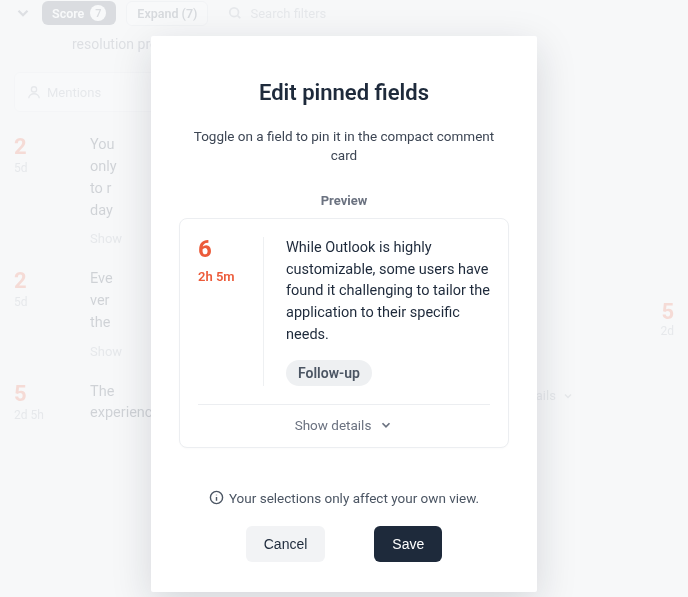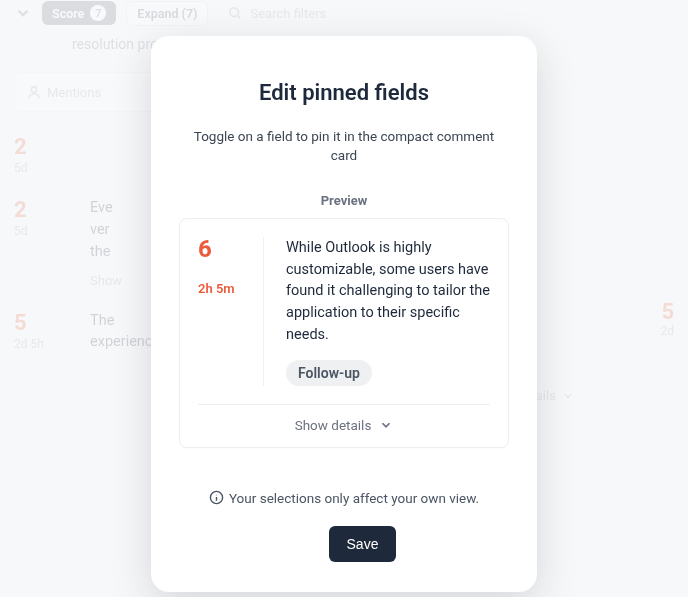--- a/index.html
+++ b/index.html
@@ -25,29 +25,29 @@
   .score .age { color:#9aa1ab; font-size:12px; margin-top:2px;}
   .row .txt { color:#1e2a3b; font-size:14.5px; line-height:1.5; }
   .show-d { color:#9aa1ab; font-size:13px; margin-top:10px; display:flex; align-items:center; gap:6px;}
   .right-col .snippet2 { color:#6b7280; font-size:14px; line-height:1.5; margin-top:44px;}
   .right-col .row2 { margin-top:74px; }
   .right-col .score2 { text-align:right; }
   .right-col .score2 .num { color:#ec5b3a; font-size:22px; font-weight:700;}
   .right-col .score2 .age { color:#9aa1ab; font-size:12px;}
   
   .scrim { position:absolute; inset:0; background:rgba(247,248,249,0.82); }
-  .modal { position:absolute; top:36px; left:50%; transform:translateX(-50%); width:386px; background:#fff; border-radius:18px; box-shadow: 0 12px 40px rgba(20,30,50,0.15); padding: 44px 28px 30px; }
+  .modal { position:absolute; top:36px; left:50%; transform:translateX(-50%); width:386px; background:#fff; border-radius:2px; box-shadow: 0 12px 40px rgba(20,30,50,0.15); padding: 44px 28px 30px; }
   .modal h1 { font-size:22px; font-weight:600; text-align:center; color:#1e2a3b; }
   .modal .sub { font-size:13.5px; color:#3d4654; text-align:center; margin-top:22px; line-height:1.4;}
   .preview-label { text-align:center; font-size:13px; color:#6b7280; margin-top:28px;font-weight:bold; }
   .preview-card { margin-top:10px; border:1px solid #eceef1; border-radius:8px; background:#fff; padding:18px 18px 14px; box-shadow: 0 1px 2px rgba(0,0,0,0.02);}
   .preview-top { display:flex; gap:22px; }
   .pv-left { width:66px; border-right:1px solid #eef0f2; padding-right:8px;}
   .pv-left .num { color:#ec5b3a; font-size:24px; font-weight:700; line-height:1;}
-  .pv-left .age { color:#ec5b3a; font-size:13px; font-weight:600; margin-top:20px;}
+  .pv-left .age { color:#ec5b3a; font-size:13px; font-weight:600; margin-top:8px;}
   .pv-right { flex:1; }
   .pv-right .body { color:#1e2a3b; font-size:14.5px; line-height:1.5; }
   .tag { display:inline-block; background:#eef0f2; color:#4b5563; font-size:14px; font-weight:600; border-radius:14px; padding:5px 12px; margin-top:14px;}
   .hr { height:1px; background:#eceef1; margin-top:18px;}
   .pv-show { display:flex; align-items:center; justify-content:center; gap:8px; color:#6b7280; font-size:13.5px; margin-top:12px;}
   .pv-show svg { width:14px; height:14px; }
   .info-row { display:flex; align-items:center; justify-content:center; gap:5px; margin-top:42px; color:#4b5563; font-size:13.5px;}
   .info-row svg { width:15px; height:15px; flex-shrink:0;}
   .btn-row { display:flex; justify-content:center; gap:12px; margin-top:20px; }
   .btn { border:none; border-radius:6px; padding:10px 18px; font-size:14px; font-weight:500; cursor:pointer; }
@@ -89,20 +89,26 @@
             <path d="M2 15c0-3 3-5 6-5s6 2 6 5"></path>
           </svg>
         <span>Mentions</span>
       </div>
 
       <div class="row">
         <div class="score">
             <div class="num">2</div>
             <div class="age">5d</div>
           </div>
+        <div>
+          <div class="txt"><span>You</span><br><span>only</span><br><span>to r</span><br><span>day</span></div>
+          <div class="show-d">
+              <span>Show</span>
+            </div>
+        </div>
       </div>
 
       <div class="row">
         <div class="score">
             <div class="num">2</div>
             <div class="age">5d</div>
           </div>
         <div>
           <div class="txt"><span>Eve</span><br><span>ver</span><br><span>the</span></div>
           <div class="show-d">
@@ -182,15 +188,16 @@
 
   <div class="info-row">
     <svg viewBox="0 0 16 16" fill="none" stroke="currentColor" stroke-width="1.5">
         <circle cx="8" cy="8" r="6.5"></circle>
         <path d="M8 7.5v4M8 5v.5"></path>
       </svg>
     <span>Your selections only affect your own view.</span>
   </div>
 
   <div class="btn-row">
+    <button class="btn cancel">Cancel</button>
     <button class="btn save">Save</button>
   </div>
 </div>
 
 </body></html>

